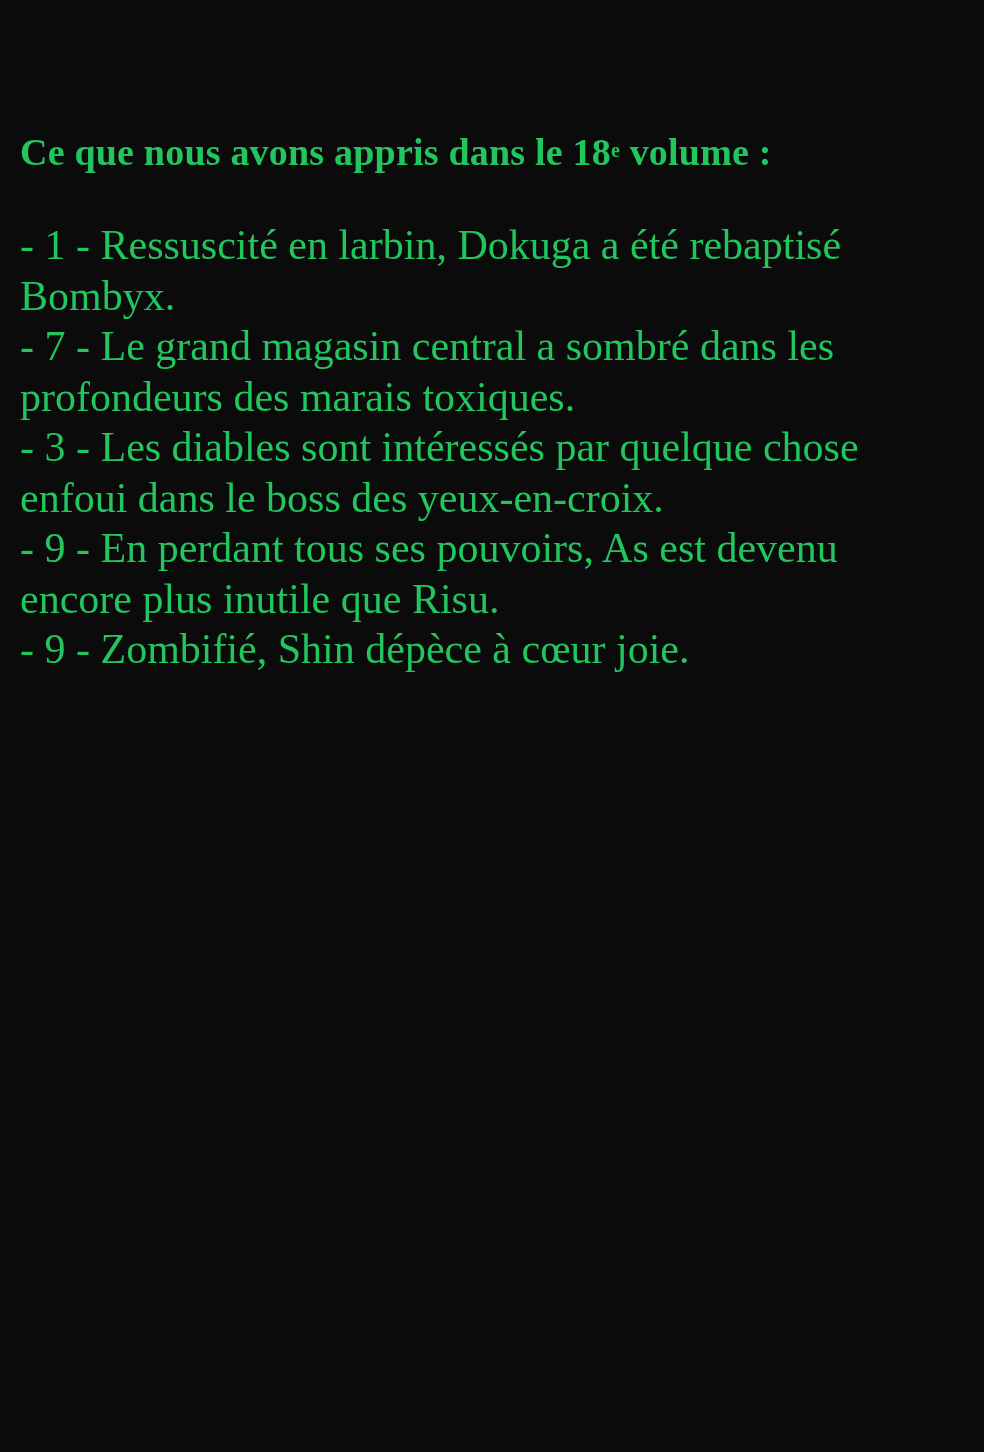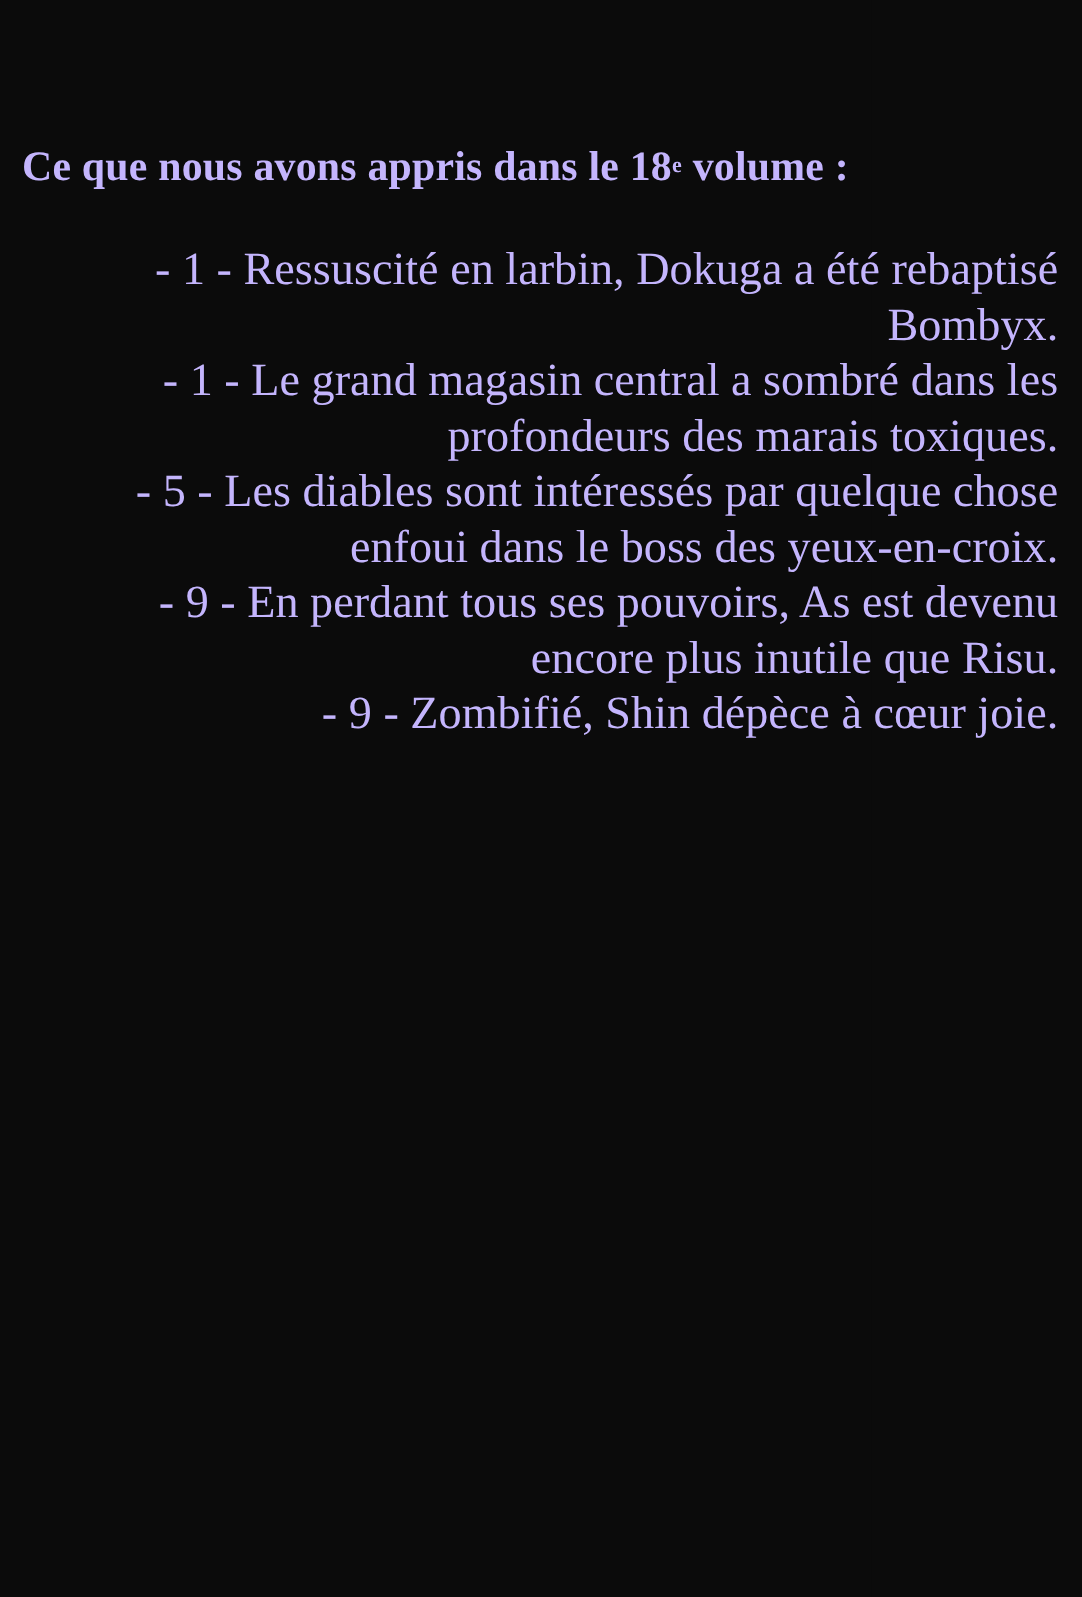--- a/index.html
+++ b/index.html
@@ -8,59 +8,58 @@
       width: 984px;
       height: 1452px;
       background: #0b0b0b;
       overflow: hidden;
     }
     .page {
       position: relative;
       width: 792px;
       height: 1452px;
       background: #0b0b0b;
-      color: #c4b5fd;
+      color: #22c55e;
       font-family: "Liberation Serif", "DejaVu Serif", serif;
     }
     .title {
       position: absolute;
       left: 20px;
       top: 126px;
       font-size: 38px;
       font-weight: bold;
       line-height: 52px;
       white-space: nowrap;
       letter-spacing: 0.2px;
     }
     .title sup {
       font-size: 20px;
       vertical-align: top;
       position: relative;
       top: -2px;
     }
     .list {
       position: absolute;
-      left: 32px;
+      left: 20px;
       top: 220px;
       width: 930px;
       font-size: 42px;
       line-height: 50.5px;
-      text-align: right;
     }
     .item {
       display: block;
       margin: 0;
     }
   </style>
 </head>
 <body>
 
 <div class="page">
   <div class="title"><span>Ce que nous avons appris dans le 18</span><sup>e</sup><span> volume :</span></div>
 
   <div class="list">
     <p class="item">- 1 - Ressuscité en larbin, Dokuga a été rebaptisé Bombyx.</p>
-    <p class="item">- 1 - Le grand magasin central a sombré dans les profondeurs des marais toxiques.</p>
-    <p class="item">- 5 - Les diables sont intéressés par quelque chose enfoui dans le boss des yeux-en-croix.</p>
+    <p class="item">- 7 - Le grand magasin central a sombré dans les profondeurs des marais toxiques.</p>
+    <p class="item">- 3 - Les diables sont intéressés par quelque chose enfoui dans le boss des yeux-en-croix.</p>
     <p class="item">- 9 - En perdant tous ses pouvoirs, As est devenu encore plus inutile que Risu.</p>
     <p class="item">- 9 - Zombifié, Shin dépèce à cœur joie.</p>
   </div>
 </div>
 
 </body></html>

